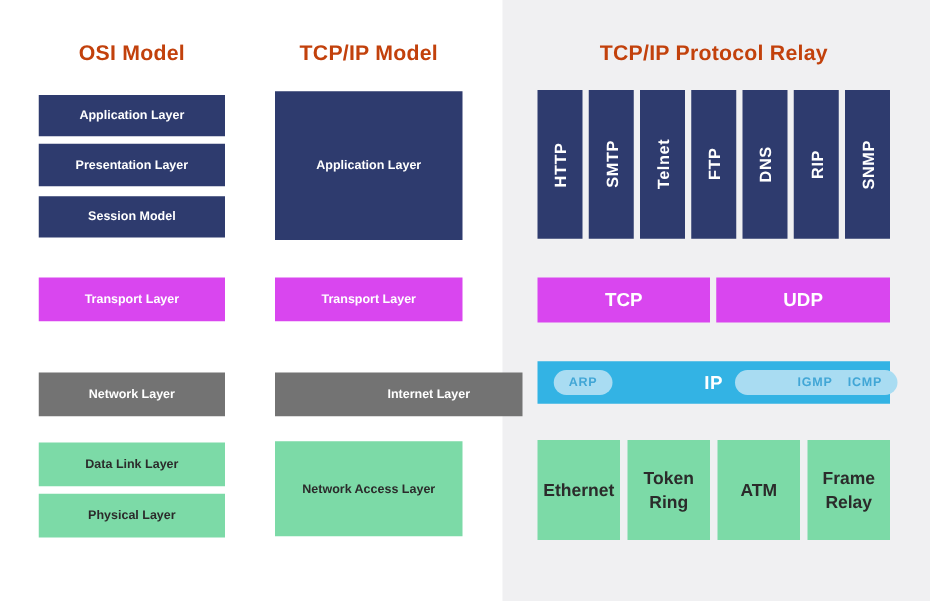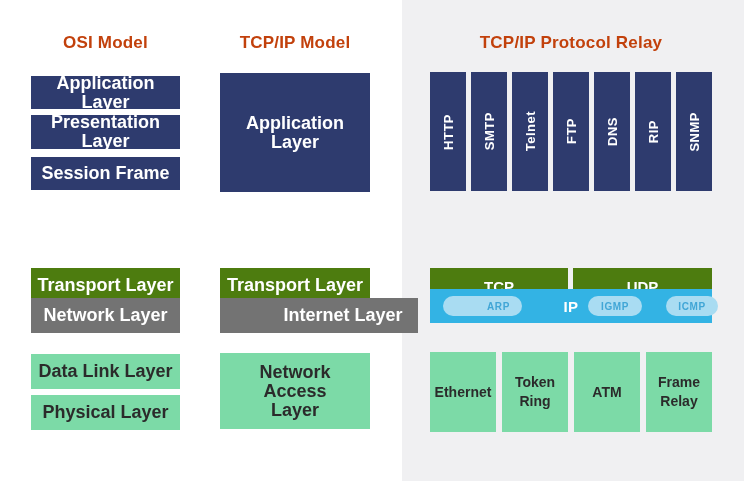--- a/index.html
+++ b/index.html
@@ -26,25 +26,25 @@
     top:33px;line-height:20px;
   }
   #osi-title{left:31px;width:149px;}
   #tcpip-title{left:220px;width:150px;}
   #suite-title{left:430px;width:282px;}
   
   .layer-box{
     position:absolute;
     display:flex;align-items:center;justify-content:center;
     text-align:center;
-    font-size:18px;font-weight:600;color:#ffffff;
+    font-size:10px;font-weight:600;color:#ffffff;
     line-height:19px;
   }
   .navy{background:#2e3b6e;}
-  .blue{background:#4d7c0f;margin-top:46px;}
+  .blue{background:#d946ef;}
   .lblue{background:#737373;margin-top:11px;}
   .green{background:#7cdaa7;color:#2b2b2b;}
   
   .osi{left:31px;width:149px;}
   .osi-1{top:76px;height:33px;}
   .osi-2{top:115px;height:34px;}
   .osi-3{top:157px;height:33px;}
   .osi-4{top:222px;height:35px;}
   .osi-5{top:287px;height:35px;}
   .osi-6{top:354px;height:35px;}
@@ -79,22 +79,22 @@
     position:absolute;left:0;top:0;width:282px;height:34px;
     display:flex;align-items:center;justify-content:center;
     color:#ffffff;font-size:15px;font-weight:800;letter-spacing:.5px;
   }
   .pill{
     position:absolute;top:7px;height:20px;
     background:#a9dcf2;border-radius:10px;
     display:flex;align-items:center;justify-content:center;
     color:#41a6d6;font-size:10px;font-weight:700;letter-spacing:.6px;
   }
-  .pill-arp{left:13px;width:47px;padding-left:32px;}
-  .pill-igmp{left:158px;width:54px;}
+  .pill-arp{left:13px;width:47px;}
+  .pill-igmp{left:158px;width:76px;padding-left:26px;}
   .pill-icmp{left:236px;width:52px;}
   .link-box{
     position:absolute;top:352px;height:80px;width:66px;
     background:#7cdaa7;color:#2b2b2b;
     display:flex;align-items:center;justify-content:center;
     text-align:center;font-size:14px;font-weight:600;line-height:19px;
     padding:0 4px;box-sizing:border-box;
   }
   .lb-0{left:430px;}.lb-1{left:502px;}.lb-2{left:574px;}.lb-3{left:646px;}
 </style>
@@ -104,21 +104,21 @@
 <div class="canvas">
 
   <div class="suite-panel"></div>
 
   <div class="col-title" id="osi-title">OSI Model</div>
   <div class="col-title" id="tcpip-title">TCP/IP Model</div>
   <div class="col-title" id="suite-title">TCP/IP Protocol Relay</div>
 
   <div class="layer-box navy osi osi-1">Application Layer</div>
   <div class="layer-box navy osi osi-2">Presentation Layer</div>
-  <div class="layer-box navy osi osi-3">Session Frame</div>
+  <div class="layer-box navy osi osi-3">Session Model</div>
   <div class="layer-box blue osi osi-4">Transport Layer</div>
   <div class="layer-box lblue osi osi-5">Network Layer</div>
   <div class="layer-box green osi osi-6">Data Link Layer</div>
   <div class="layer-box green osi osi-7">Physical Layer</div>
 
   <div class="layer-box navy tm tm-1">Application Layer</div>
   <div class="layer-box blue tm tm-2">Transport Layer</div>
   <div class="layer-box lblue tm tm-3">Internet Layer</div>
   <div class="layer-box green tm tm-4">Network Access Layer</div>
 

